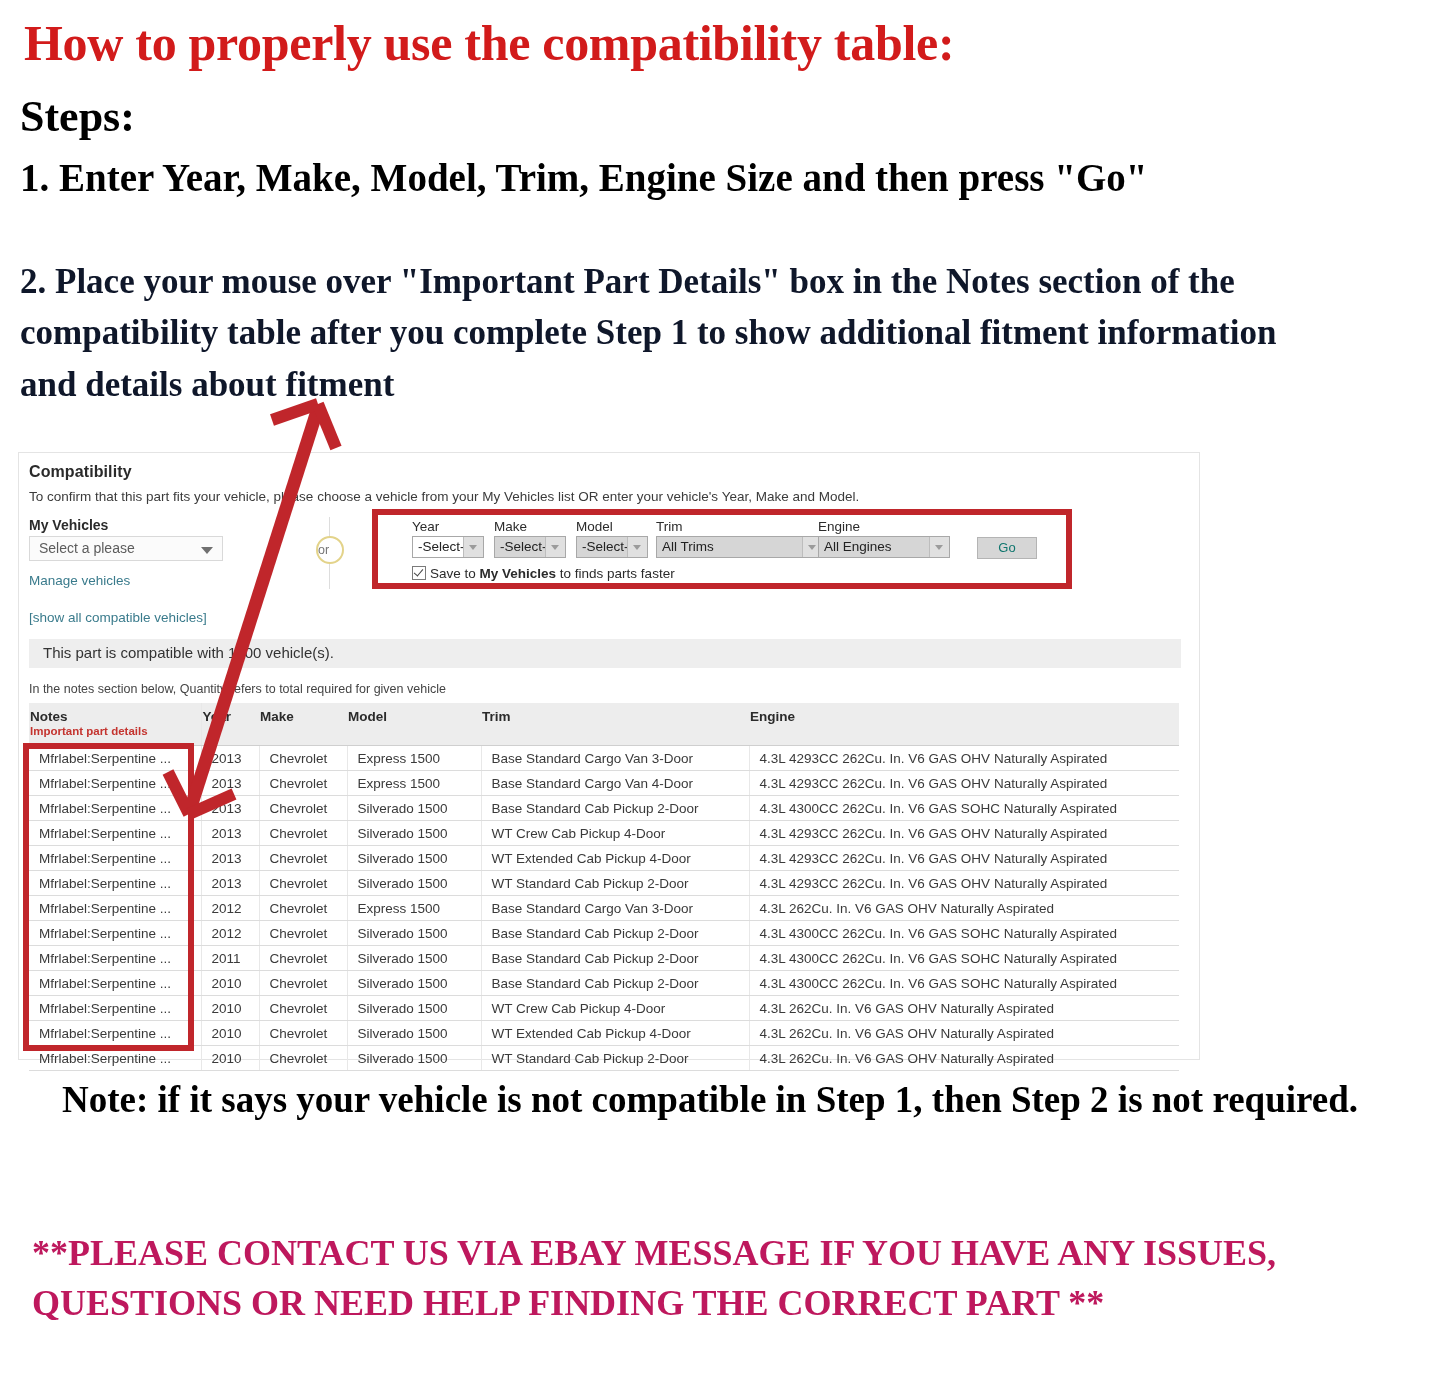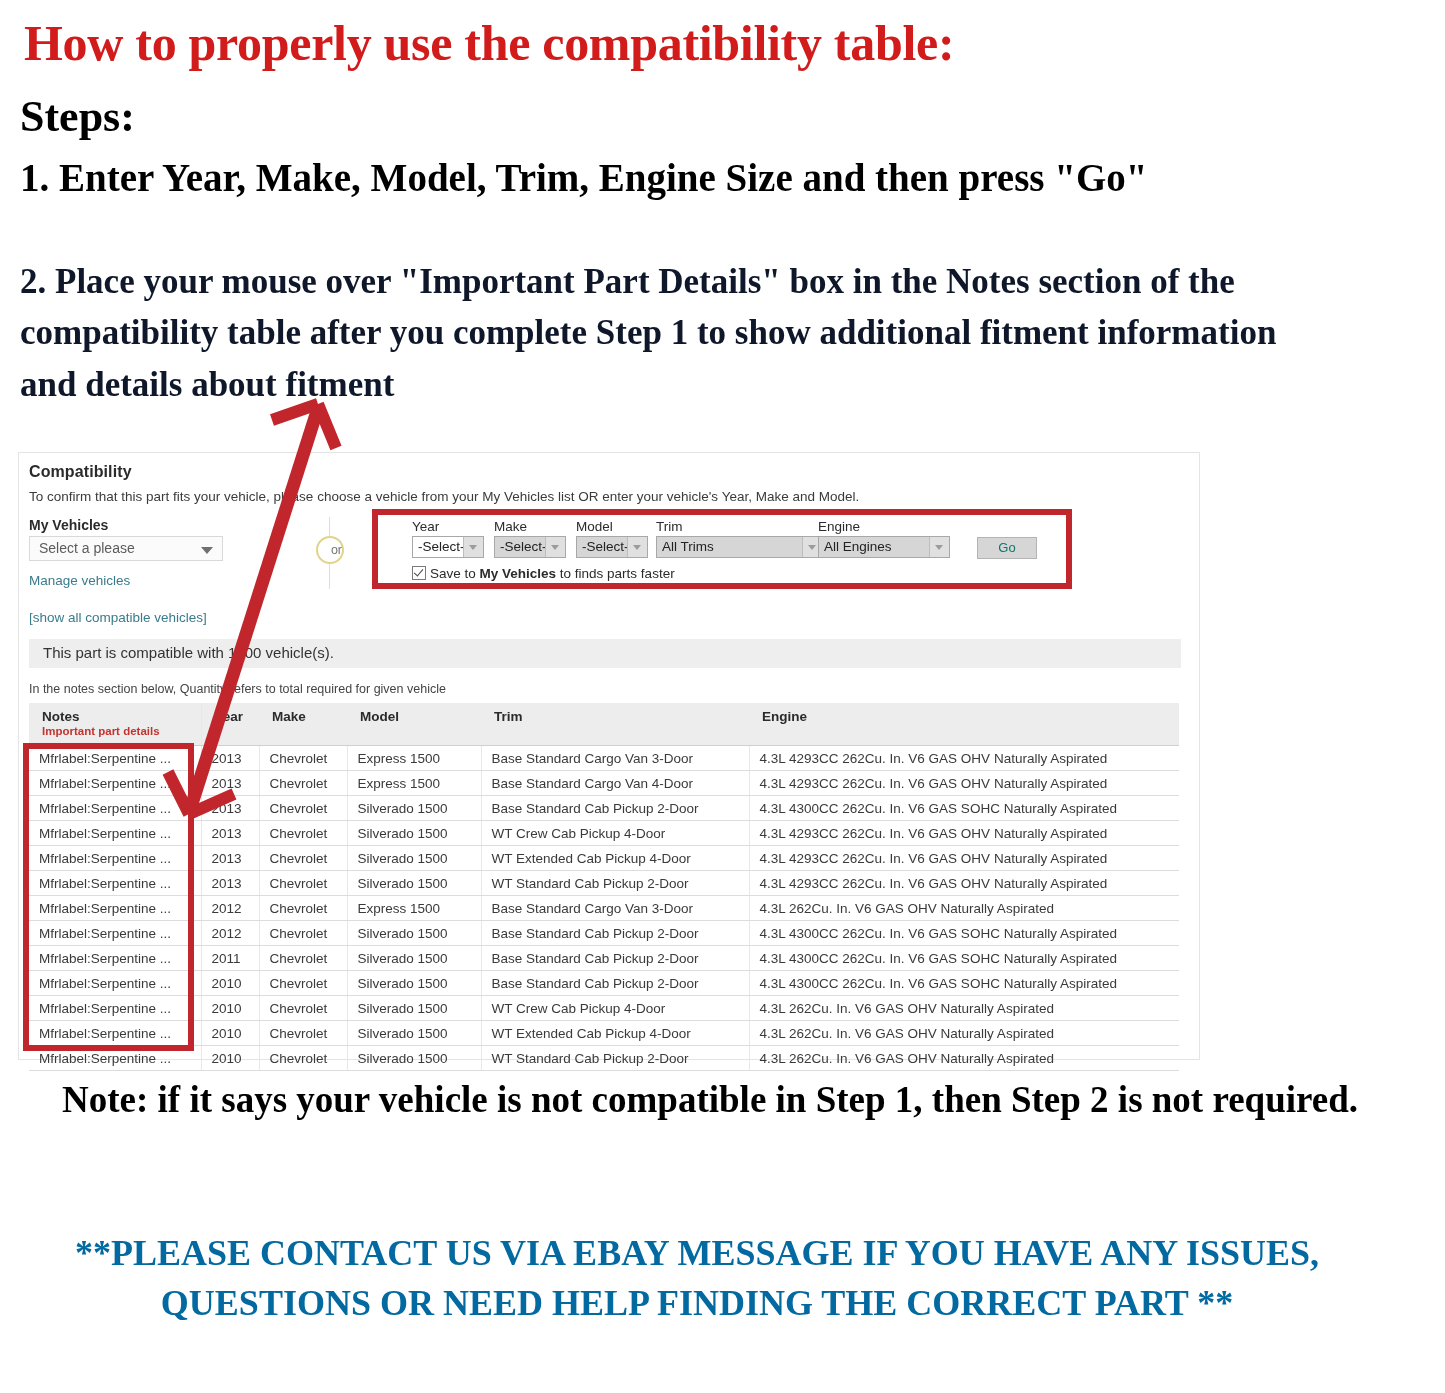--- a/index.html
+++ b/index.html
@@ -75,22 +75,21 @@
   }
   #contact-block {
     position: absolute;
     left: 32px;
     top: 1228px;
     width: 1330px;
     font-family: "Liberation Serif", serif;
     font-weight: bold;
     font-size: 36px;
     line-height: 1.4;
-    color: #0369a1;
-    text-align: center;
+    color: #be185d;
   }
 
   
   #compat-panel {
     position: absolute;
     left: 18px;
     top: 452px;
     width: 1182px;
     height: 608px;
     background: #ffffff;
@@ -185,21 +184,21 @@
     left: 3px;
     top: 19px;
     width: 28px;
     height: 28px;
     border-radius: 50%;
     border: 2px solid #e3d38a;
     background: #ffffff;
     box-sizing: border-box;
     font-size: 12.5px;
     color: #767676;
-    text-align: right;
+    text-align: left;
     line-height: 24px;
   }
 
   
   #picker-highlight {
     position: absolute;
     left: 353px;
     top: 56px;
     width: 700px;
     height: 80px;
@@ -343,21 +342,21 @@
     table-layout: fixed;
     font-size: 13px;
     color: #333333;
   }
   #compat-table th {
     background: #ededed;
     text-align: left;
     font-weight: bold;
     font-size: 13.5px;
     color: #2b2b2b;
-    padding: 6px 0 6px 13px;
+    padding: 6px 0 6px 1px;
     border-bottom: 1px solid #cfcfcf;
     vertical-align: top;
     height: 30px;
     margin-top: 12px;
   }
   #compat-table td {
     padding: 4px 0 4px 10px;
     border-bottom: 1px solid #dcdcdc;
     border-right: 1px solid #e8e8e8;
     white-space: nowrap;

